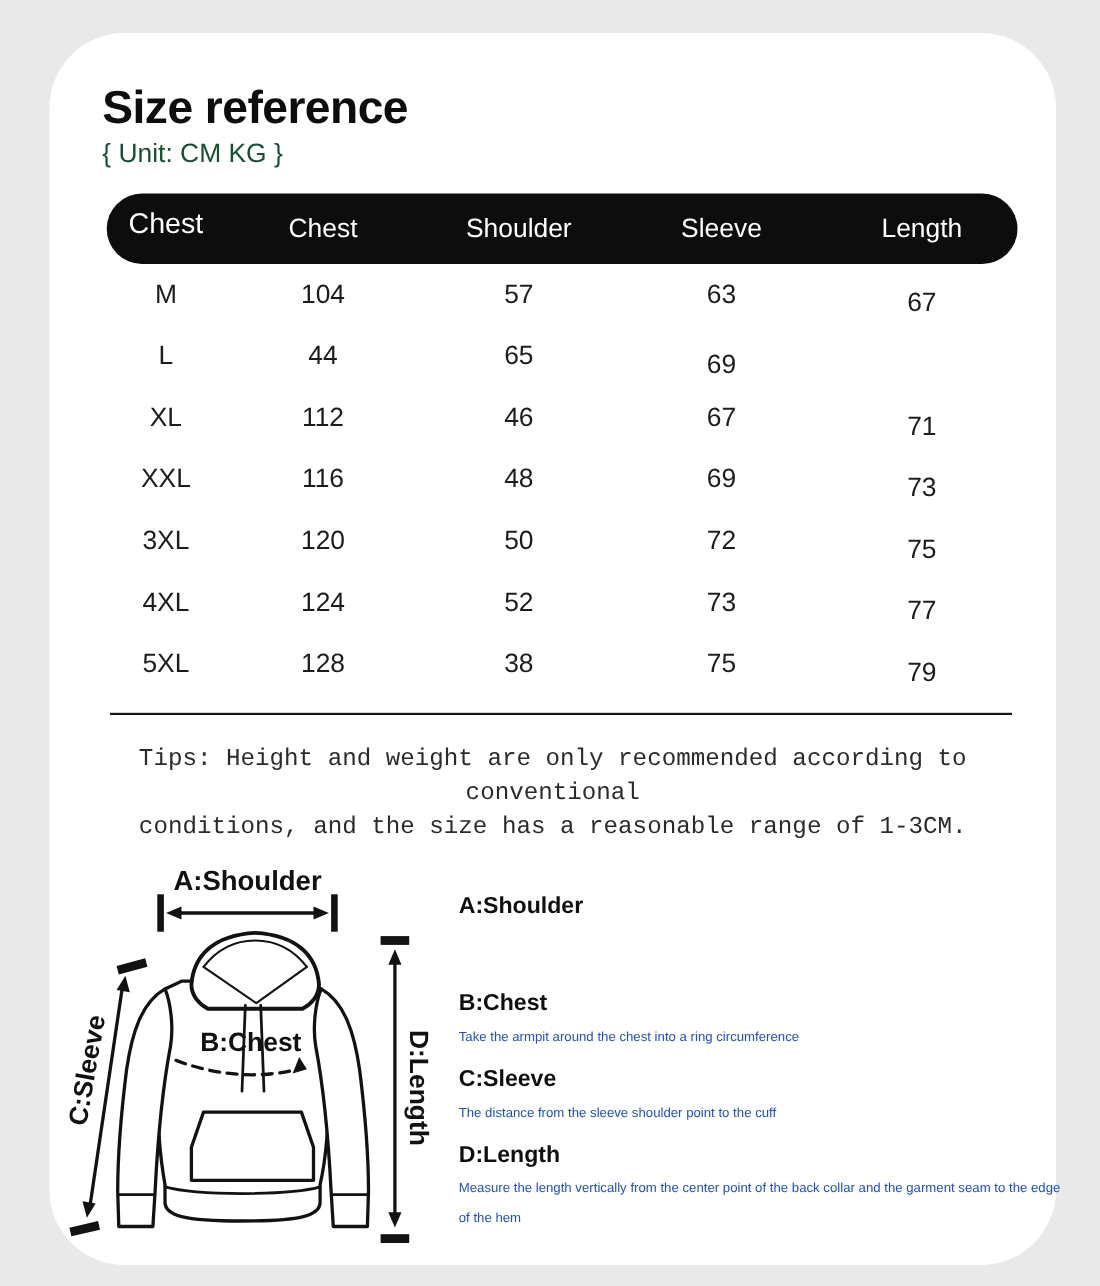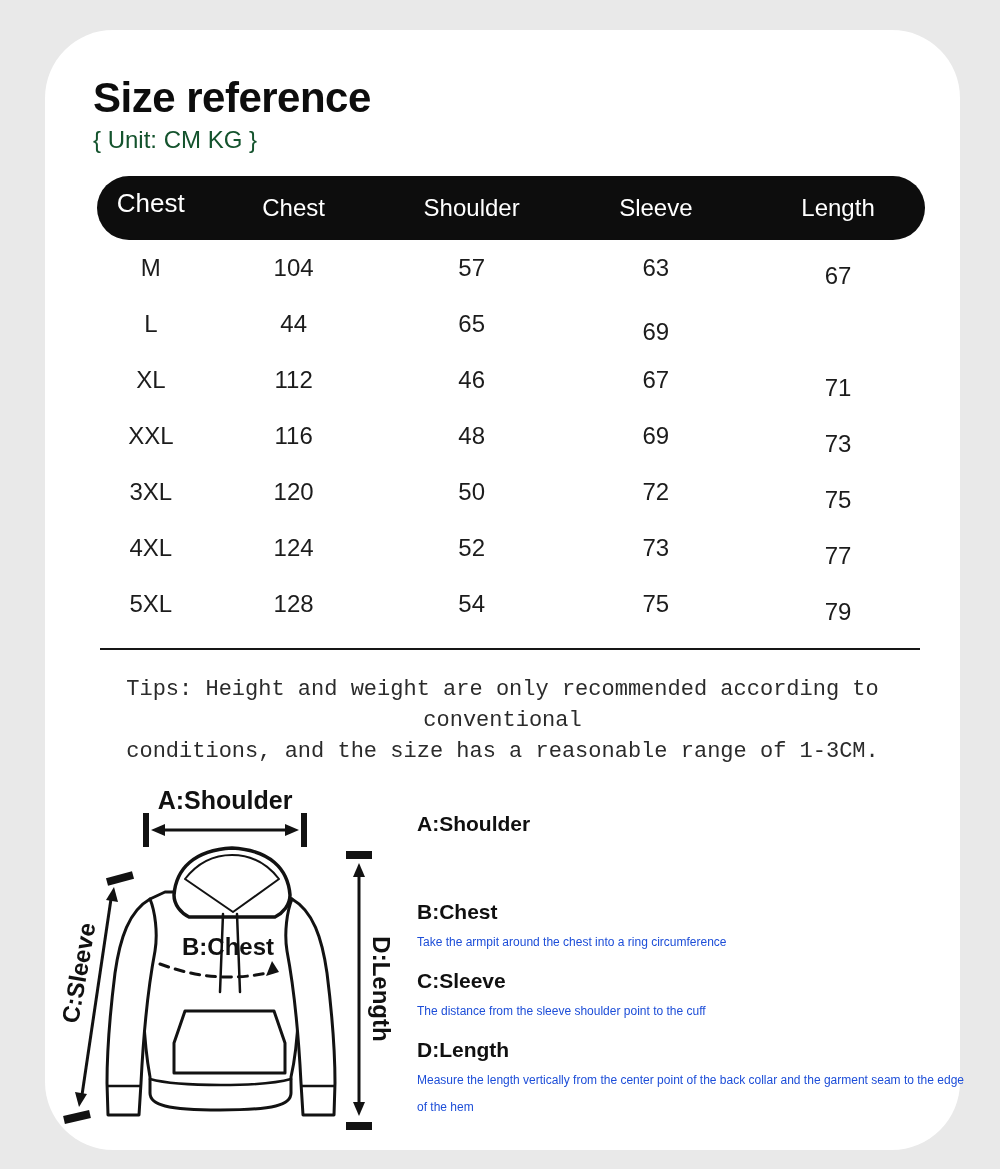--- a/index.html
+++ b/index.html
@@ -115,21 +115,21 @@
       <div class="t-grid trow">
         <div class="cell">4XL</div>
         <div class="cell">124</div>
         <div class="cell">52</div>
         <div class="cell">73</div>
         <div class="cell len">77</div>
       </div>
       <div class="t-grid trow">
         <div class="cell">5XL</div>
         <div class="cell">128</div>
-        <div class="cell">54</div>
+        <div class="cell">38</div>
         <div class="cell">75</div>
         <div class="cell len">79</div>
       </div>
     </div>
 
     <div class="divider"></div>
 
     <div class="tips">
       <span>Tips: Height and weight are only recommended according to conventional</span><br>
       <span>conditions, and the size has a reasonable range of 1-3CM.</span>

